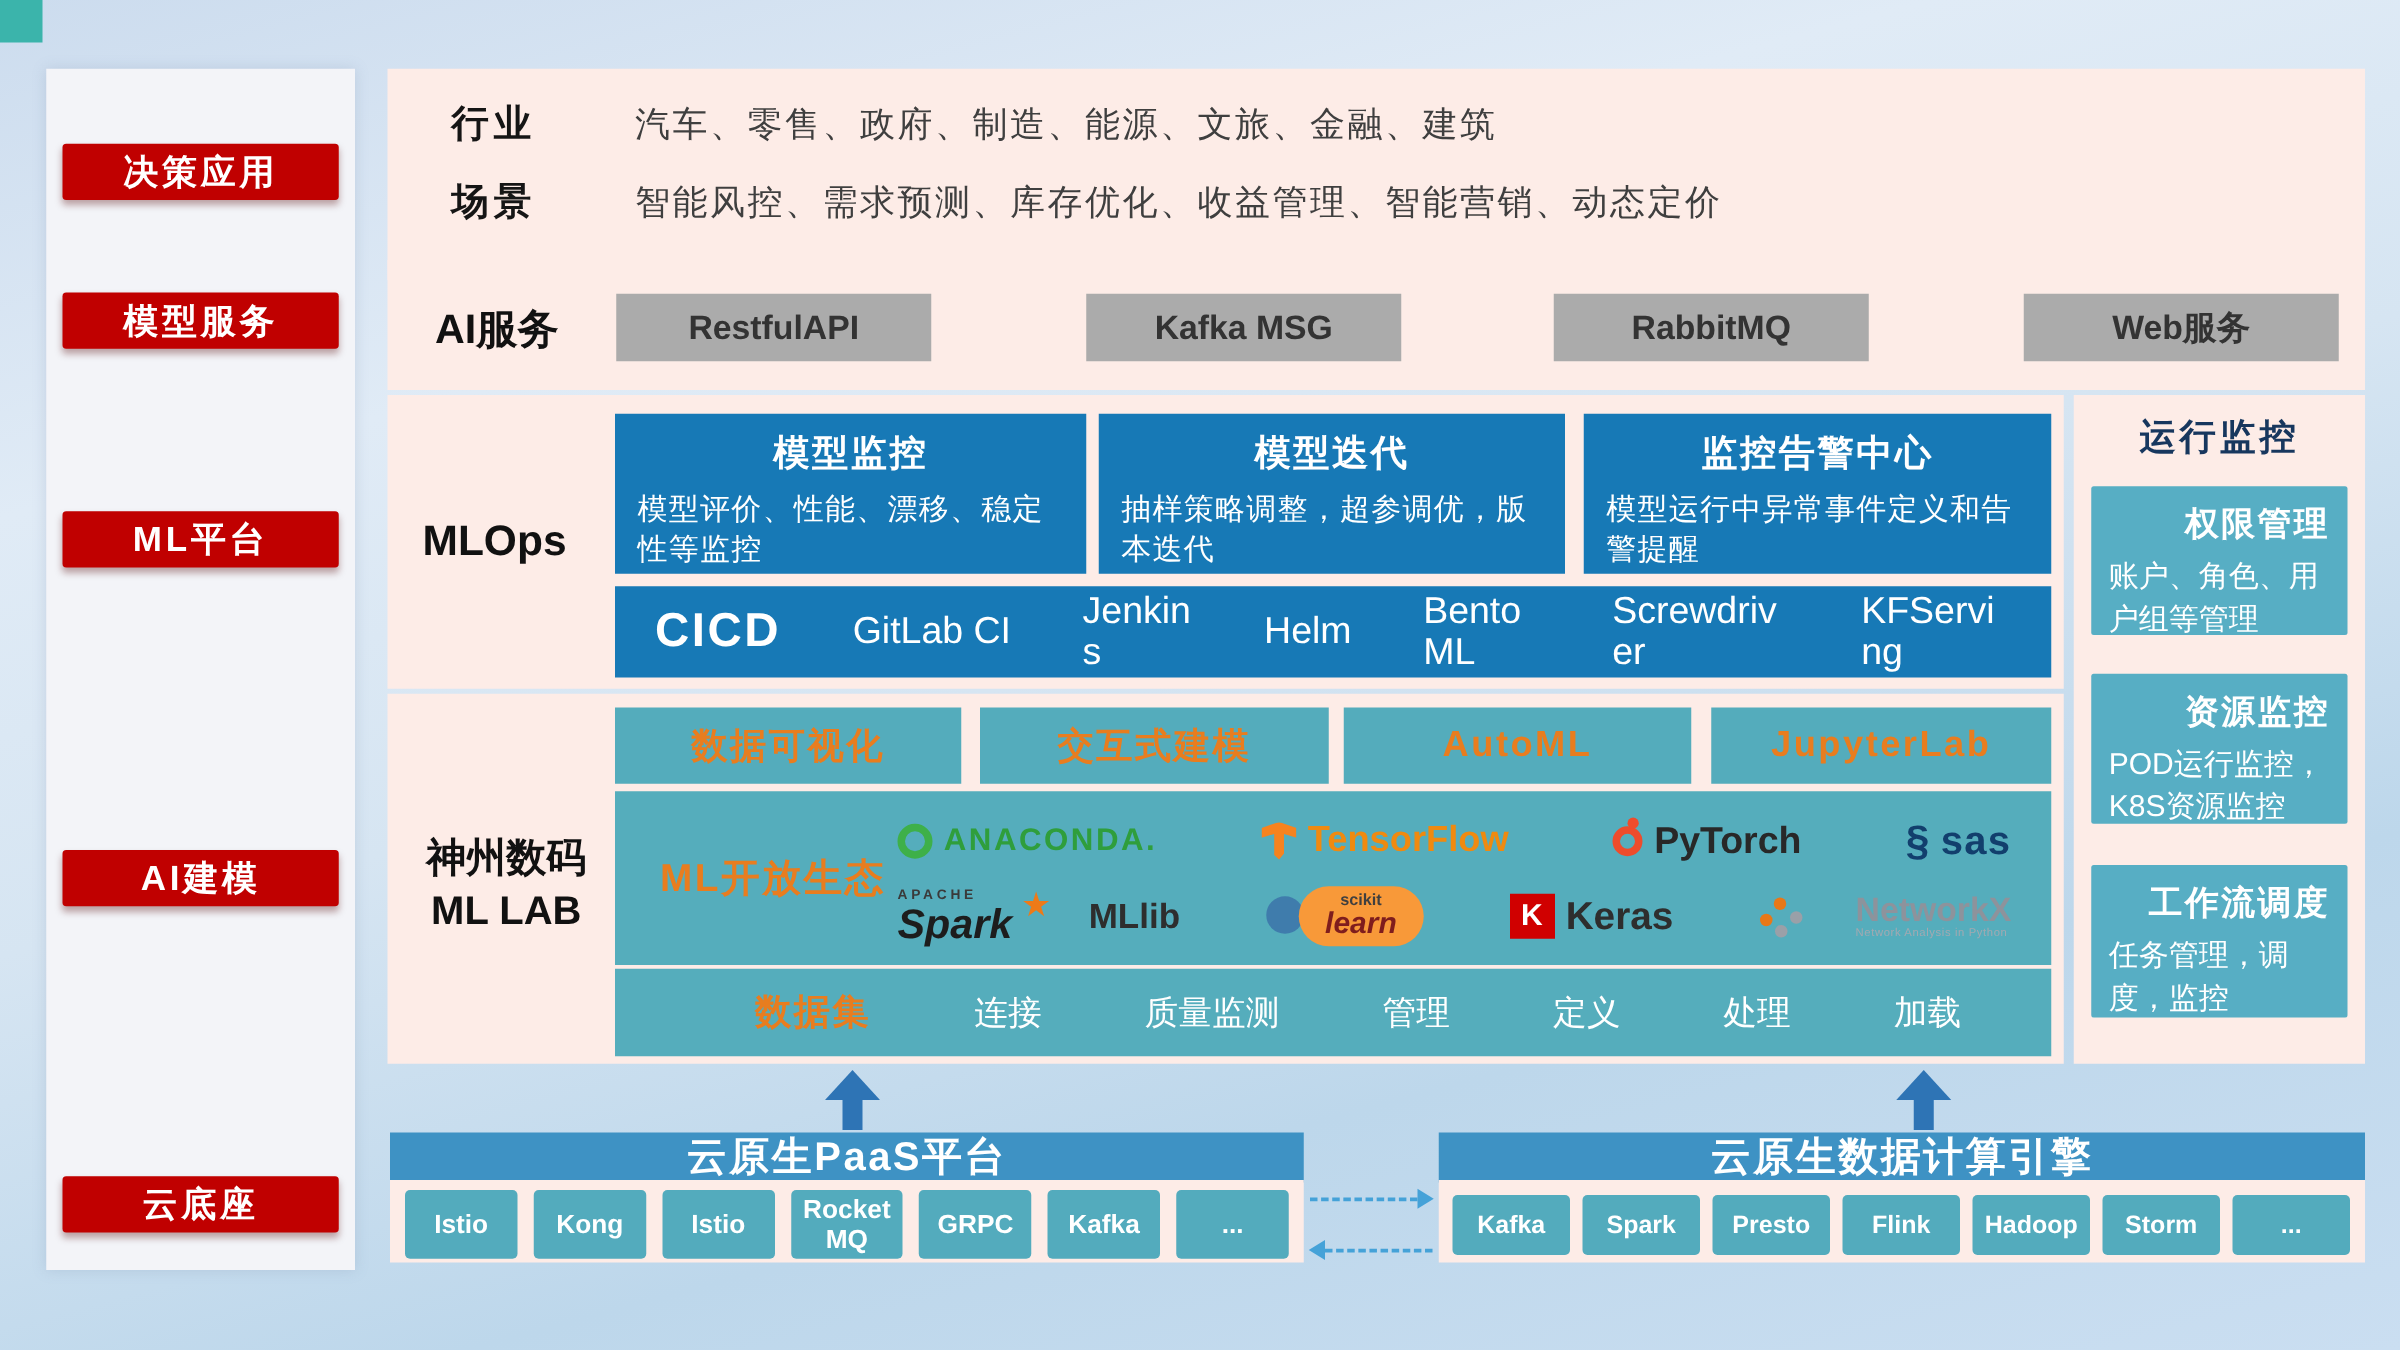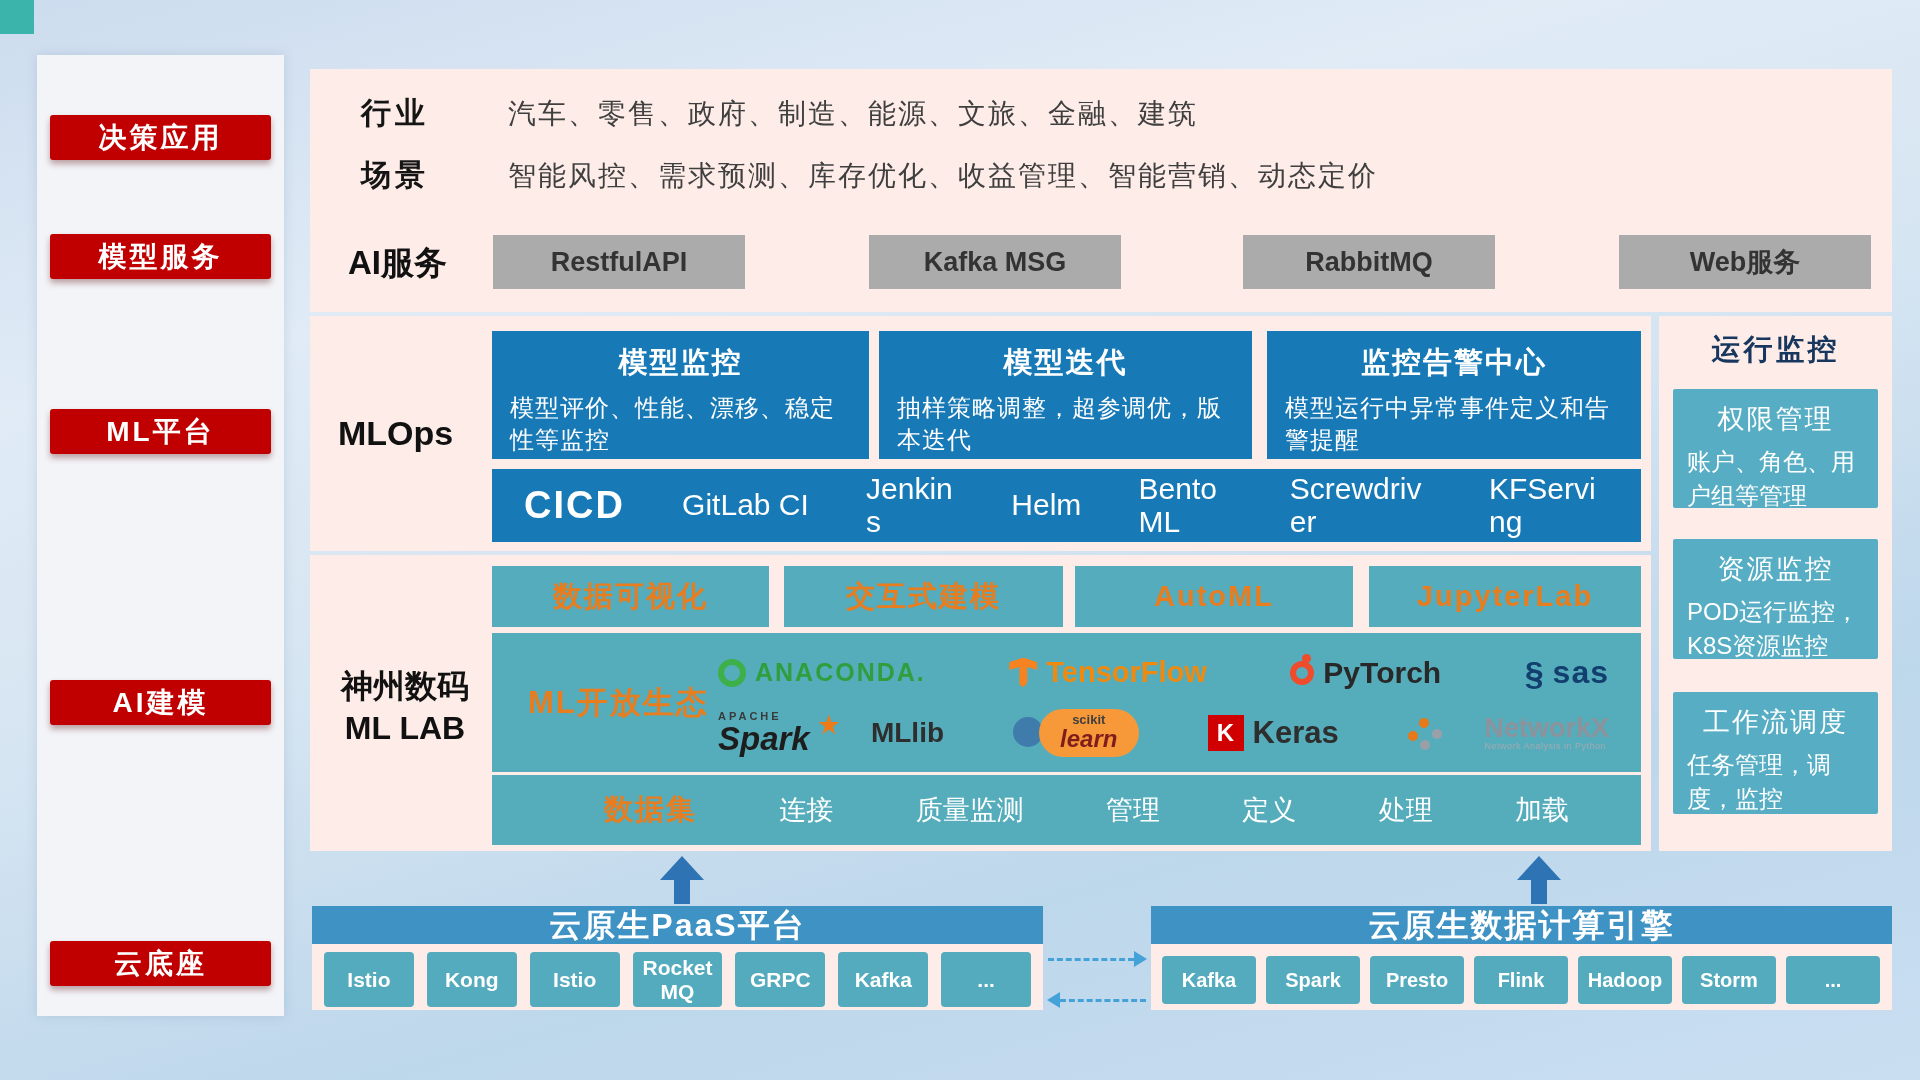--- a/index.html
+++ b/index.html
@@ -11,21 +11,21 @@
 
   
   .sidebar { position:absolute; left:37px; top:55px; width:247px; height:961px;
     background:#f3f4f8; box-shadow:0 0 10px rgba(120,140,170,.25); }
   .red-btn { position:absolute; left:13px; width:221px; height:45px; background:#c00000; color:#fff;
     font-size:28px; font-weight:bold; letter-spacing:3px; display:flex; align-items:center; justify-content:center;
     border-radius:3px; box-shadow:0 4px 6px rgba(80,0,0,.35); }
 
   
   .panel { position:absolute; background:#fdece7; }
-  .p-industry { left:310px; top:69px;  width:1582px; height:169px;padding-left:44px; }
+  .p-industry { left:310px; top:55px;  width:1582px; height:169px;padding-left:44px; }
   .p-service  { left:310px; top:208px; width:1582px; height:104px; }
   .p-mlops    { left:310px; top:316px; width:1341px; height:235px; }
   .p-mllab    { left:310px; top:555px; width:1341px; height:296px; }
   .p-monitor  { left:1659px; top:316px; width:233px; height:535px; }
 
   
   .ind-row { position:absolute; left:51px; display:flex; align-items:baseline; }
   .ind-label { width:147px; font-size:30px; font-weight:bold; color:#151515; letter-spacing:4px; }
   .ind-value { font-size:28px; color:#3f3f3f; letter-spacing:2px; }
 
@@ -101,21 +101,21 @@
 
   .dataset-bar { position:absolute; left:182px; top:220px; width:1149px; height:70px; background:#55adbc;
     display:flex; align-items:center; justify-content:space-between; padding-left:112px; padding-right:72px;
     color:#fff; font-size:27px; }
   .ds-label { color:#e87d1f; font-size:29px; font-weight:bold; letter-spacing:2px; }
 
   
   .mon-title { margin-top:14px; text-align:center; font-size:29px; font-weight:bold; color:#17375e; letter-spacing:3px; }
   .mon-card { position:absolute; left:14px; width:205px; background:#57aec4; color:#fff; border-radius:2px;
     padding:12px 14px 0; }
-  .mc-title { text-align:center; font-size:27px; font-weight:normal; letter-spacing:2px; }
+  .mc-title { text-align:right; font-size:27px; font-weight:bold; letter-spacing:2px; }
   .mc-desc { margin-top:8px; font-size:24px; line-height:1.4; }
   .mon-1 { top:73px;  height:119px; }
   .mon-2 { top:223px; height:120px; }
   .mon-3 { top:376px; height:122px; }
 
   
   .cloud-header { position:absolute; top:906px; height:40px; background:#3e92c4; color:#fff; font-size:32px;
     font-weight:bold; display:flex; align-items:center; justify-content:center; letter-spacing:2px; }
   .cloud-body { position:absolute; top:944px; height:66px; background:#fdece7; }
   .chip-row { position:absolute; display:flex; align-items:center; }

